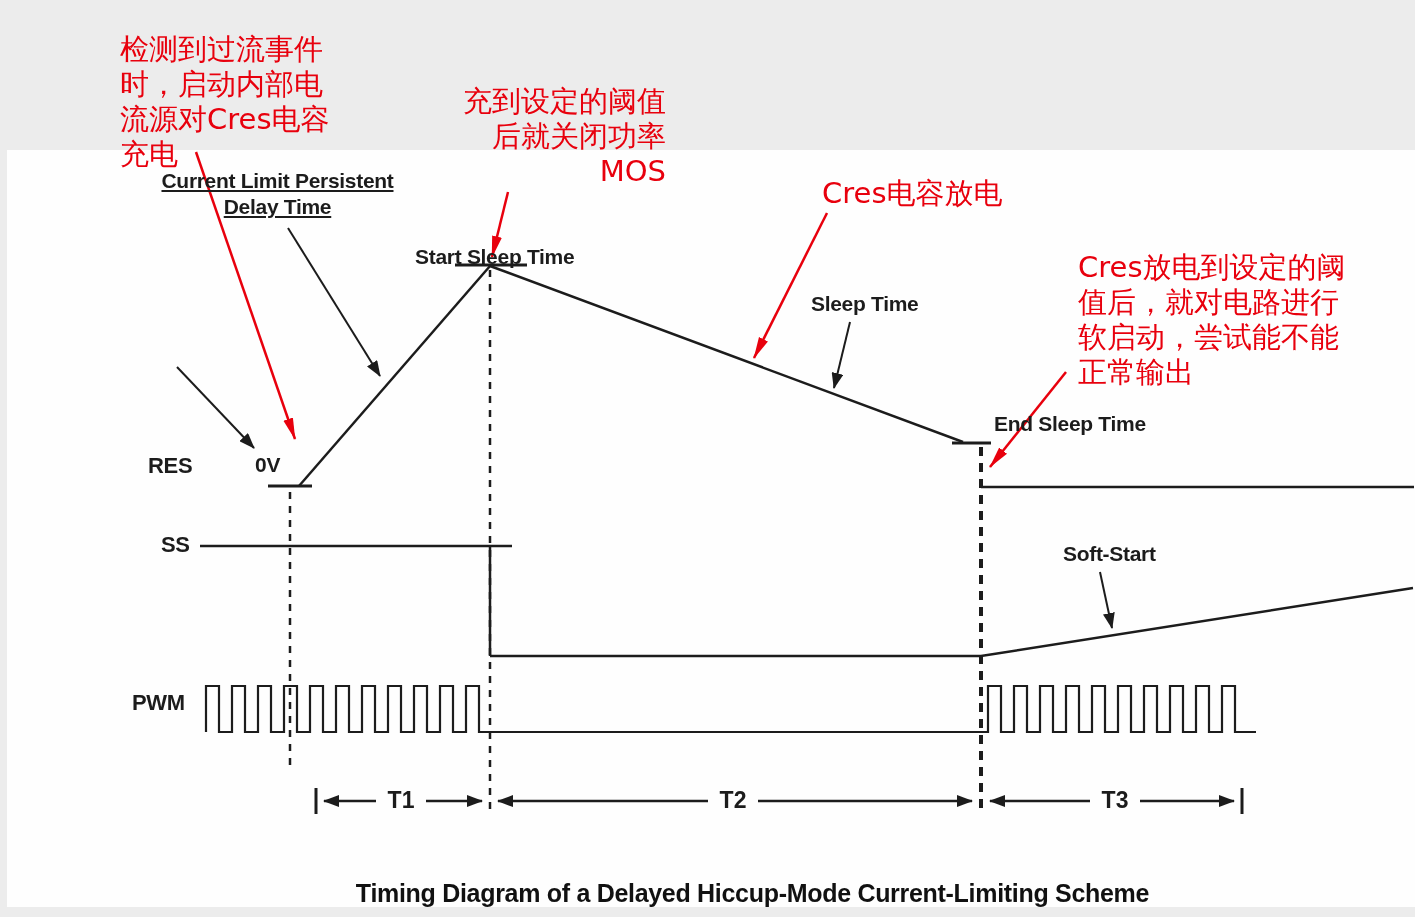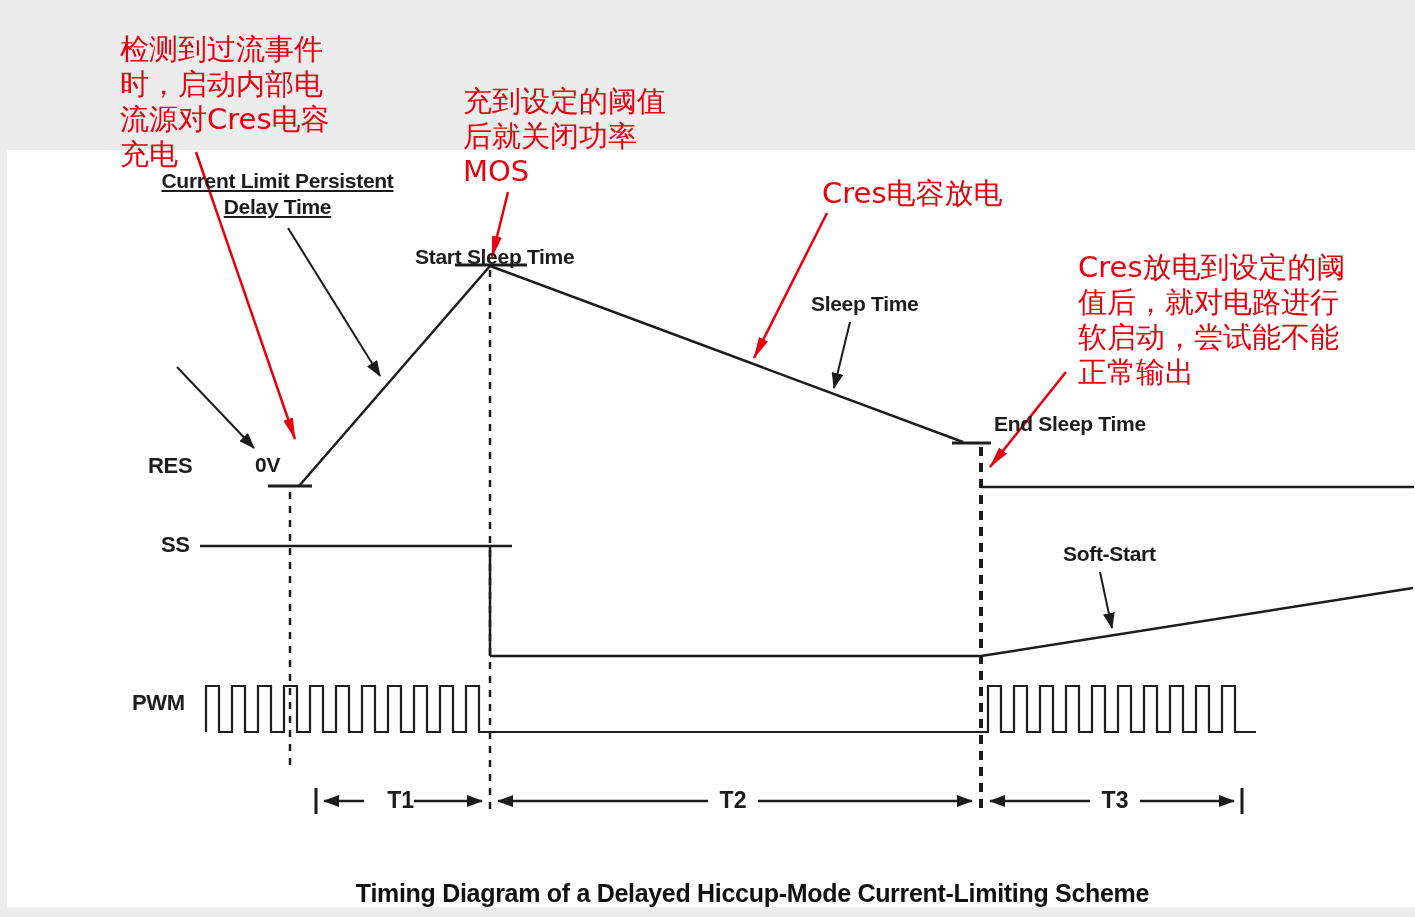--- a/index.html
+++ b/index.html
@@ -99,39 +99,39 @@
       <path class="stroke-red" stroke-width="2.5" marker-end="url(#mRed)" d="M508 192 L492 257"></path>
       <path class="stroke-red" stroke-width="2.5" marker-end="url(#mRed)" d="M827 213 L754 358"></path>
       <path class="stroke-red" stroke-width="2.5" marker-end="url(#mRed)" d="M1066 372 L990 467"></path>
     </g>
   </svg>
 
   <div class="red-note" style="left:120px;top:14px;margin-top:18px;">检测到过流事件
 时，启动内部电
 流源对Cres电容
 充电</div>
-  <div class="red-note" style="left:463px;top:84px;">充到设定的阈值
+  <div class="red-note" style="left:463px;top:84px;text-align:right;">充到设定的阈值
 后就关闭功率
 MOS</div>
   <div class="red-note" style="left:822px;top:176px;">Cres电容放电</div>
   <div class="red-note" style="left:1078px;top:250px;">Cres放电到设定的阈
 值后，就对电路进行
 软启动，尝试能不能
 正常输出</div>
 
   <div class="lbl" style="left:145px;top:168px;width:265px;text-align:center;line-height:26px;text-decoration:underline;">Current Limit Persistent
 Delay Time</div>
   <div class="lbl" style="left:415px;top:219px;margin-top:25px;">Start Sleep Time</div>
   <div class="lbl" style="left:811px;top:291px;">Sleep Time</div>
   <div class="lbl" style="left:994px;top:411px;">End Sleep Time</div>
   <div class="lbl" style="left:1063px;top:541px;">Soft-Start</div>
   <div class="lbl" style="left:255px;top:452px;">0V</div>
 
   <div class="lbl sig" style="left:148px;top:453px;">RES</div>
   <div class="lbl sig" style="left:161px;top:532px;">SS</div>
   <div class="lbl sig" style="left:132px;top:690px;">PWM</div>
 
-  <div class="tspan-label" style="left:364px;top:786px;width:50px;text-align:right;">T1</div>
+  <div class="tspan-label" style="left:376px;top:786px;width:50px;">T1</div>
   <div class="tspan-label" style="left:708px;top:786px;width:50px;">T2</div>
   <div class="tspan-label" style="left:1090px;top:786px;width:50px;">T3</div>
 
   <div class="title" style="left:90px;top:871px;width:1325px;">Timing Diagram of a Delayed Hiccup-Mode Current-Limiting Scheme</div>
 </div>
 
 </body></html>

